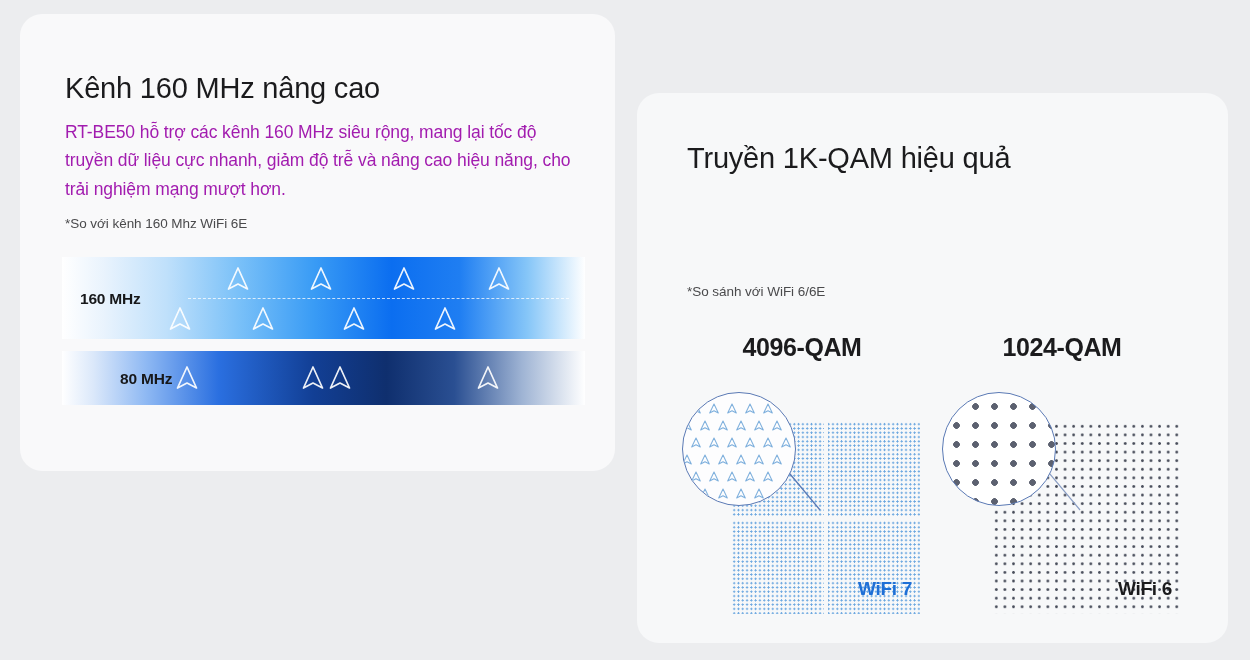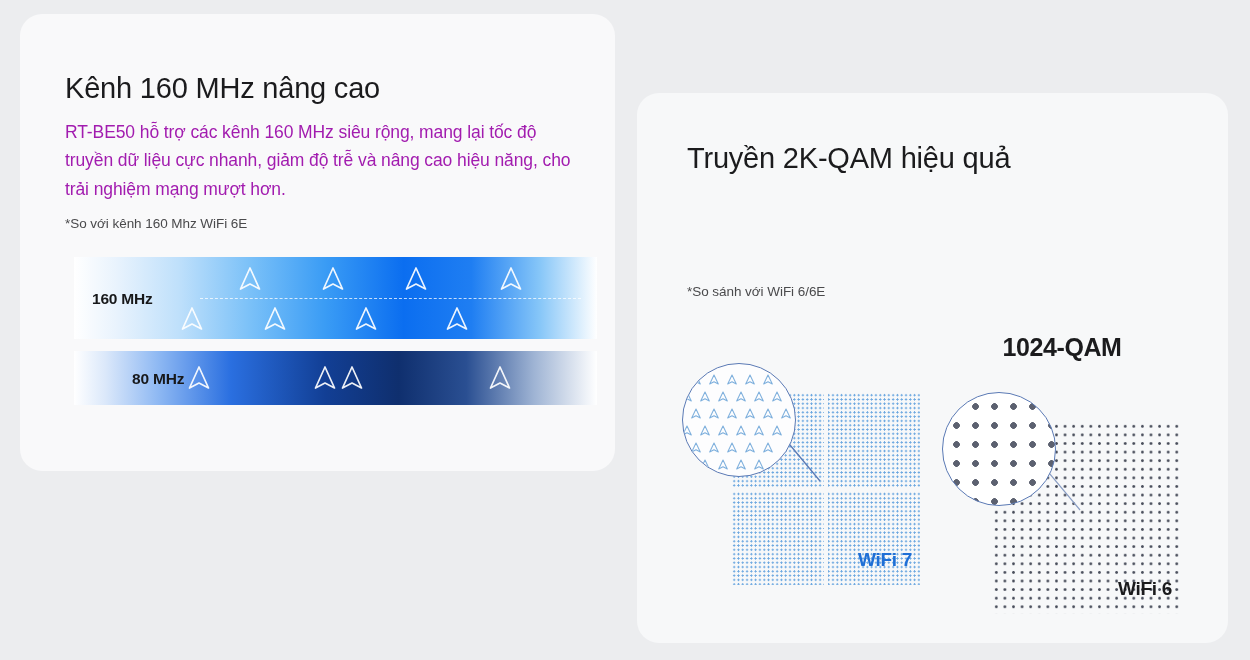--- a/index.html
+++ b/index.html
@@ -82,21 +82,21 @@
   .bands {
     position: absolute;
     left: 42px;
     top: 243px;
     width: 523px;
     height: 148px;
   }
 
   .band {
     position: absolute;
-    left: 12px;
+    left: 0;
     width: 523px;
     overflow: hidden;
   }
 
   .band-160 {
     top: 0;
     height: 82px;
     background: linear-gradient(90deg,
       #ffffff 0%,
       #e9f3fd 8%,
@@ -315,26 +315,27 @@
         <svg class="band-arrow" style="left:413px; top:13px;" width="26" height="28" viewBox="0 0 26 28">
             <path d="M13 3 L22.5 24 L13 19 L3.5 24 Z" fill="none" stroke="#ffffff" stroke-width="1.7" stroke-linejoin="round"></path>
           </svg>
       </div>
 
     </div>
   </div>
 
   <div class="card" id="card-right">
 
-    <div class="title" id="right-title">Truyền 2K-QAM hiệu quả</div>
+    <div class="title" id="right-title">Truyền 1K-QAM hiệu quả</div>
 
 
     <div class="footnote" id="right-note">*So sánh với WiFi 6/6E</div>
 
     <div class="qam-panel" id="qam-left">
+      <div class="qam-title">4096-QAM</div>
 
       <div class="qam-figure">
 
         <div class="qam-grid dense">
           <div class="qam-gap-v"></div>
           <div class="qam-gap-h"></div>
           <div class="wifi-badge blue">WiFi 7</div>
         </div>
 
         <svg class="connector" viewBox="0 0 60 46">

